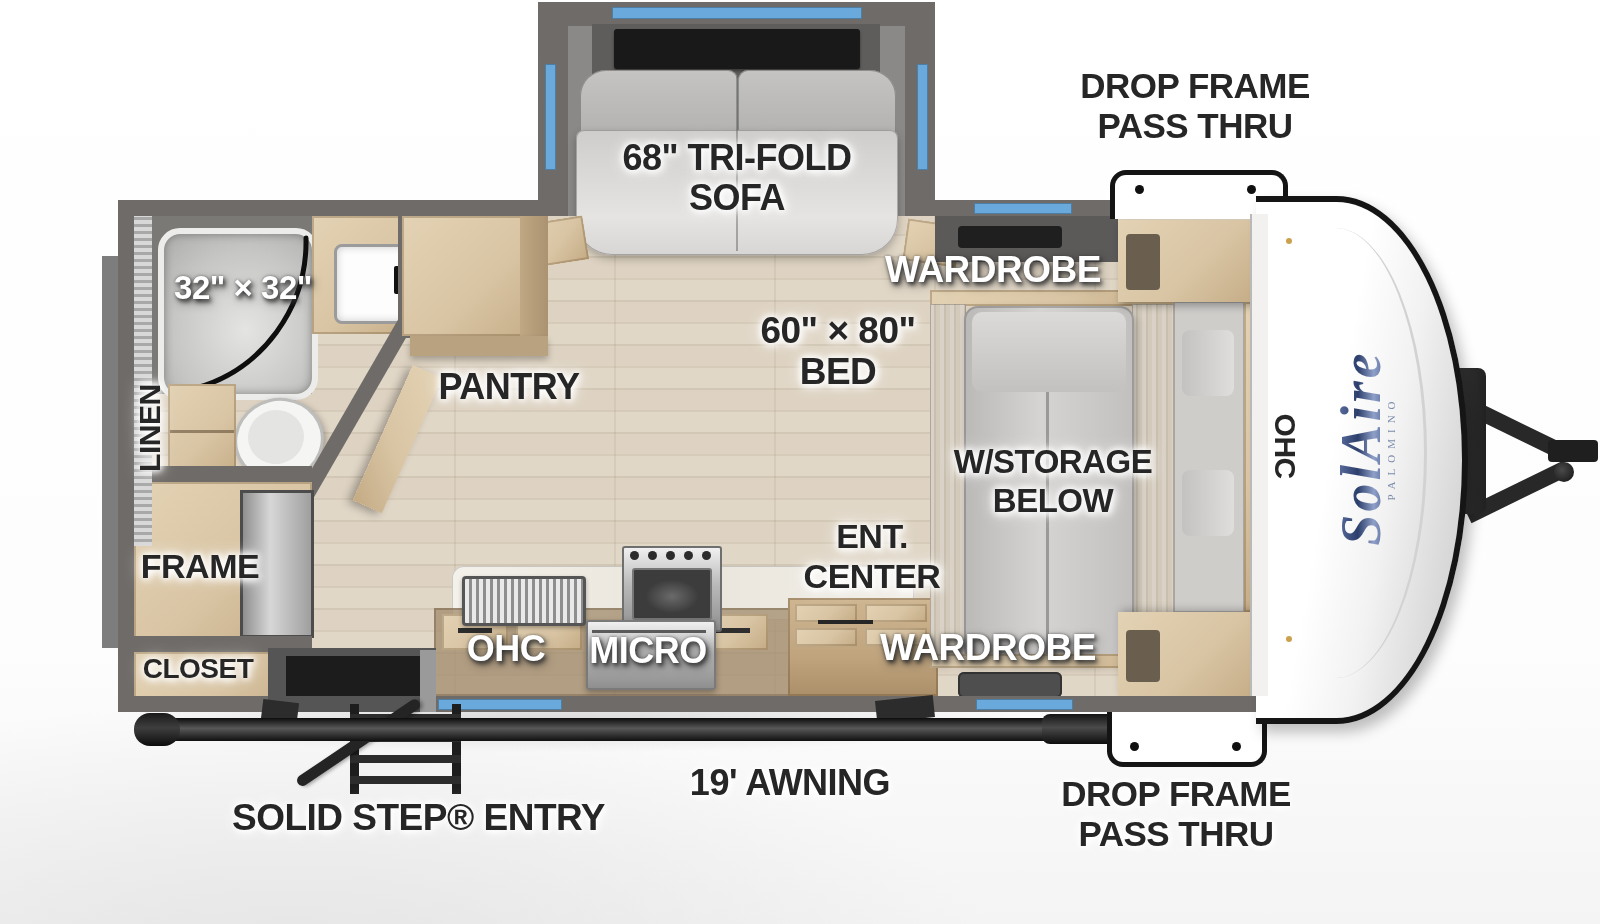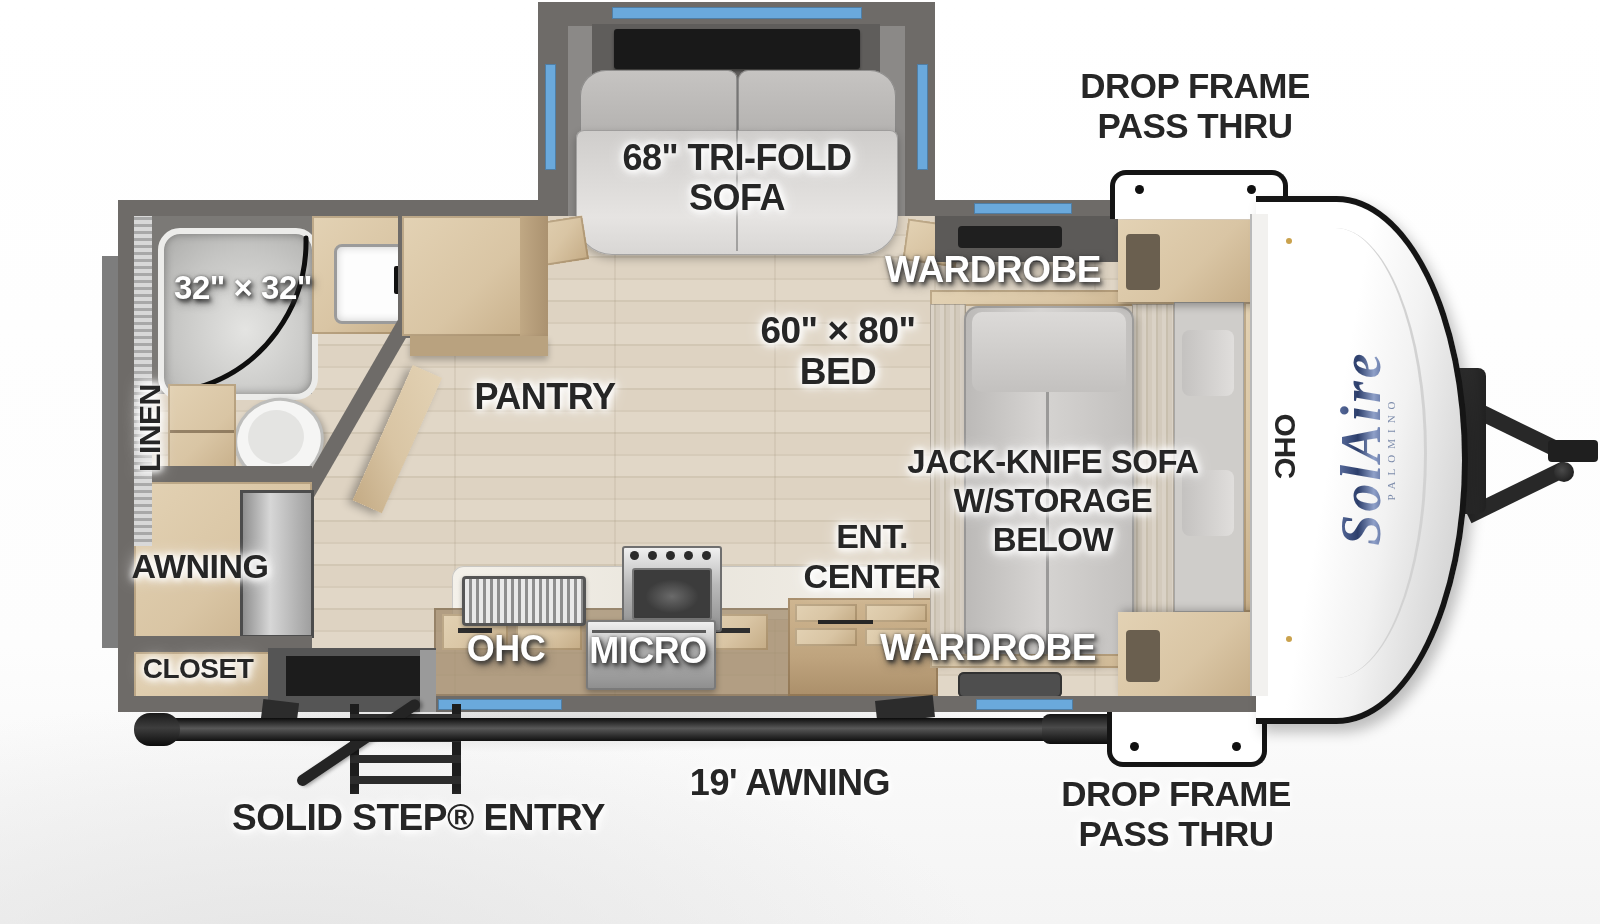--- a/index.html
+++ b/index.html
@@ -204,39 +204,38 @@
     <div>SOFA</div>
   </div>
   <div class="lbl lbl-light" style="left:868px;top:250px;width:250px;font-size:37px;">
     <span>WARDROBE</span>
   </div>
   <div class="lbl lbl-dark" style="left:728px;top:310px;width:220px;font-size:37px;line-height:41px;">
     <div>60" × 80"</div>
     <div>BED</div>
   </div>
   <div class="lbl lbl-dark" style="left:903px;top:442px;width:300px;font-size:33px;line-height:39px;">
-    <div>JACK-KNIFE SOFA</div>
     <div>W/STORAGE</div>
     <div>BELOW</div>
   </div>
   <div class="lbl lbl-dark" style="left:772px;top:516px;width:200px;font-size:34px;line-height:40px;">
     <div>ENT.</div>
     <div>CENTER</div>
   </div>
   <div class="lbl lbl-light" style="left:143px;top:268px;width:200px;font-size:33px;line-height:40px;">
     <div>32" × 32"</div>
   </div>
   <div class="lbl lbl-dark" style="left:104px;top:412px;width:92px;font-size:30px;transform:rotate(-90deg);">
     <span>LINEN</span>
   </div>
-  <div class="lbl lbl-dark" style="left:455px;top:368px;width:180px;font-size:36px;margin-top:10px;">
+  <div class="lbl lbl-dark" style="left:419px;top:368px;width:180px;font-size:36px;">
     <span>PANTRY</span>
   </div>
   <div class="lbl lbl-dark" style="left:120px;top:548px;width:160px;font-size:34px;">
-    <span>AWNING</span>
+    <span>FRAME</span>
   </div>
   <div class="lbl lbl-dark" style="left:118px;top:654px;width:160px;font-size:28px;">
     <span>CLOSET</span>
   </div>
   <div class="lbl lbl-light" style="left:446px;top:630px;width:120px;font-size:36px;">
     <span>OHC</span>
   </div>
   <div class="lbl lbl-light" style="left:588px;top:632px;width:120px;font-size:36px;">
     <span>MICRO</span>
   </div>

